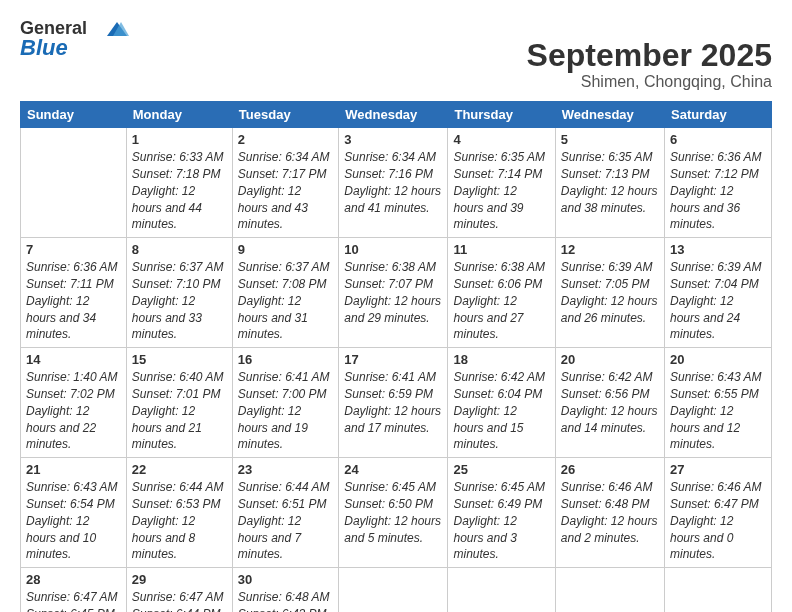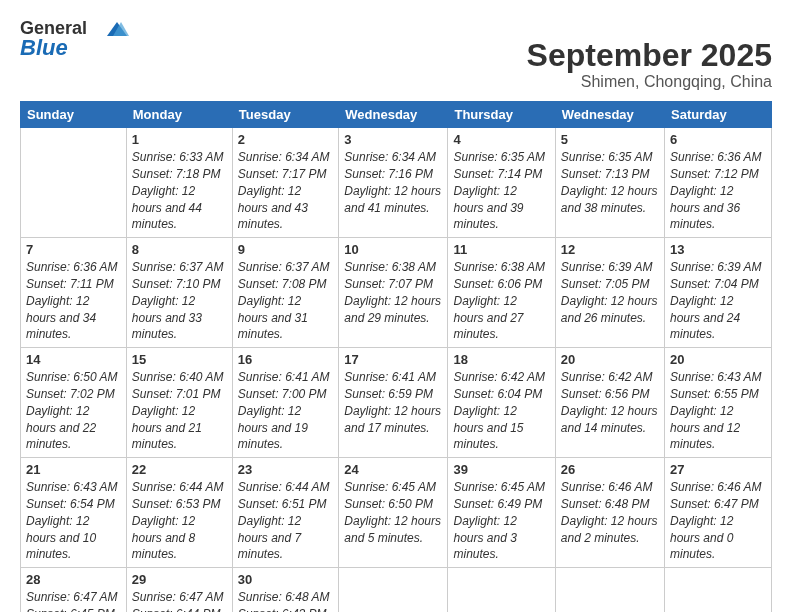--- a/index.html
+++ b/index.html
@@ -215,21 +215,21 @@
             <span class="day-num">13</span>
             <div class="day-info">Sunrise: 6:39 AM
 Sunset: 7:04 PM
 Daylight: 12 hours
 and 24 minutes.</div>
           </td>
         </tr>
         <tr>
           <td>
             <span class="day-num">14</span>
-            <div class="day-info">Sunrise: 6:50 AM
+            <div class="day-info">Sunrise: 1:40 AM
 Sunset: 7:02 PM
 Daylight: 12 hours
 and 22 minutes.</div>
           </td>
           <td>
             <span class="day-num">15</span>
             <div class="day-info">Sunrise: 6:40 AM
 Sunset: 7:01 PM
 Daylight: 12 hours
 and 21 minutes.</div>
@@ -293,21 +293,21 @@
 and 7 minutes.</div>
           </td>
           <td>
             <span class="day-num">24</span>
             <div class="day-info">Sunrise: 6:45 AM
 Sunset: 6:50 PM
 Daylight: 12 hours
 and 5 minutes.</div>
           </td>
           <td>
-            <span class="day-num">39</span>
+            <span class="day-num">25</span>
             <div class="day-info">Sunrise: 6:45 AM
 Sunset: 6:49 PM
 Daylight: 12 hours
 and 3 minutes.</div>
           </td>
           <td>
             <span class="day-num">26</span>
             <div class="day-info">Sunrise: 6:46 AM
 Sunset: 6:48 PM
 Daylight: 12 hours

